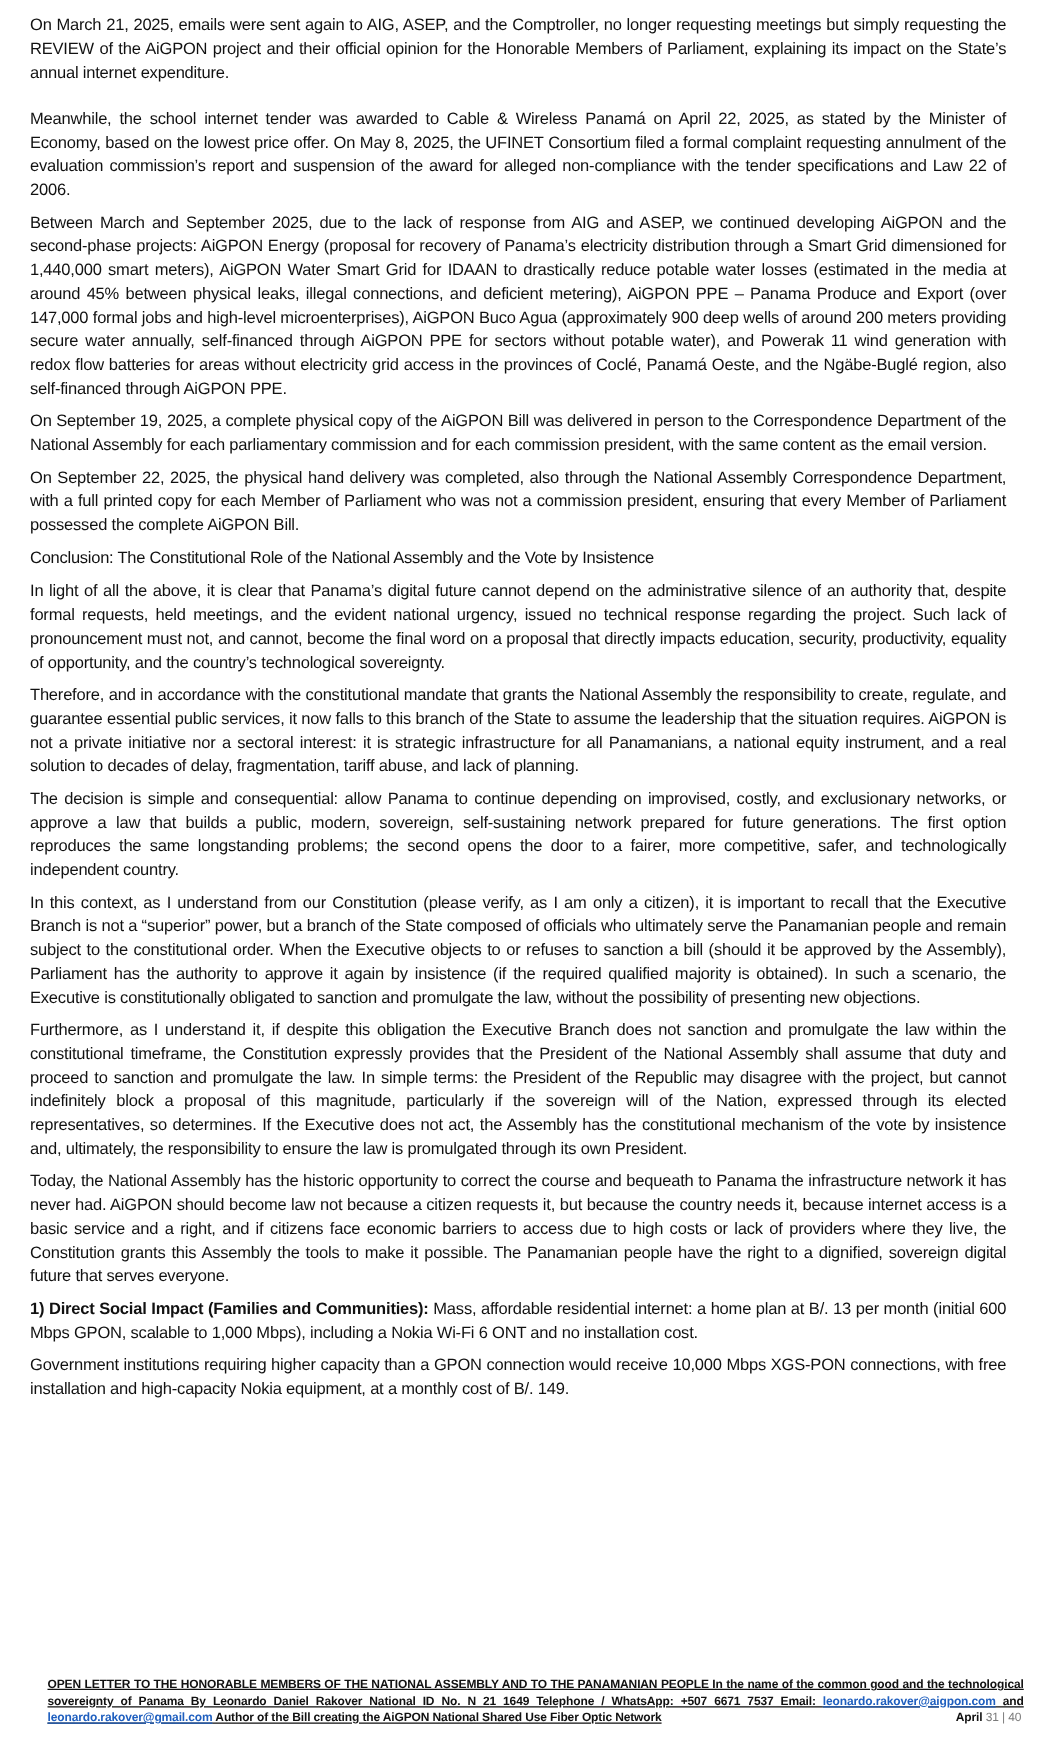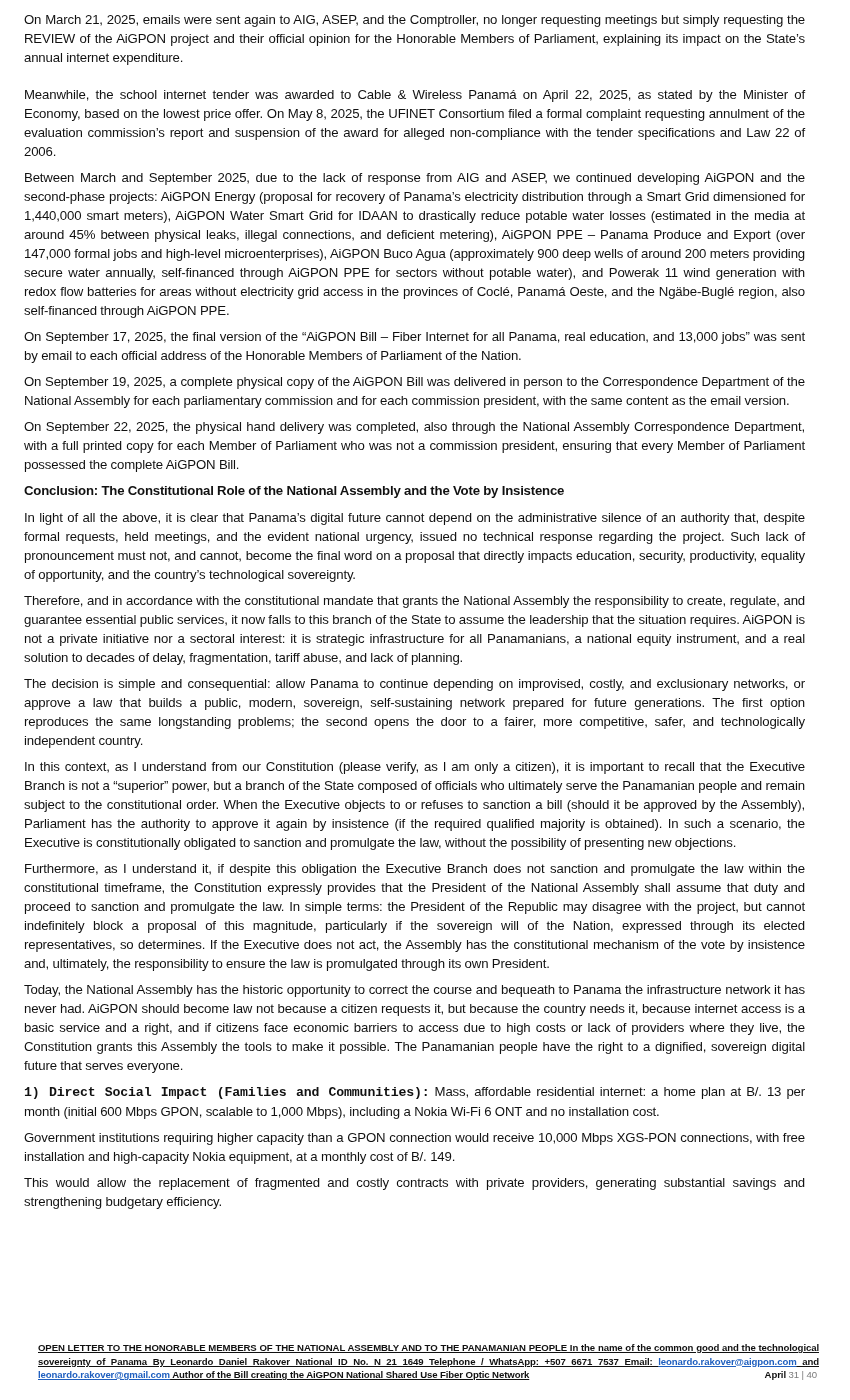--- a/index.html
+++ b/index.html
@@ -25,25 +25,25 @@
       font-size: 13.2px;
       line-height: 19px;
       text-align: justify;
       margin: 0 0 7px 0;
       letter-spacing: -0.15px;
     }
     .para.gap-lg { margin-bottom: 18px; }
     .heading {
       font-size: 13.2px;
       line-height: 19px;
-      font-weight: bold;
+      font-weight: normal;
       margin: 0 0 8px 0;
       letter-spacing: -0.2px;
     }
-    .lead-bold { font-weight: bold; font-family: Liberation Mono, monospace; }
+    .lead-bold { font-weight: bold; }
     .footer {
       position: absolute;
       left: 38px;
       top: 1341px;
       width: 781px;
       font-size: 9.6px;
       line-height: 13.5px;
       font-weight: bold;
       text-align: justify;
       color: #111111;
@@ -64,31 +64,29 @@
       color: #7a7a7a;
     }
   </style>
 </head>
 <body>
 
 <div class="page">
   <p class="para">On March 21, 2025, emails were sent again to AIG, ASEP, and the Comptroller, no longer requesting meetings but simply requesting the REVIEW of the AiGPON project and their official opinion for the Honorable Members of Parliament, explaining its impact on the State’s annual internet expenditure.</p>
   <p class="para gap-lg" style="margin-top:18px;">Meanwhile, the school internet tender was awarded to Cable &amp; Wireless Panamá on April 22, 2025, as stated by the Minister of Economy, based on the lowest price offer. On May 8, 2025, the UFINET Consortium filed a formal complaint requesting annulment of the evaluation commission’s report and suspension of the award for alleged non-compliance with the tender specifications and Law 22 of 2006.</p>
   <p class="para" style="margin-top:-11px;">Between March and September 2025, due to the lack of response from AIG and ASEP, we continued developing AiGPON and the second-phase projects: AiGPON Energy (proposal for recovery of Panama’s electricity distribution through a Smart Grid dimensioned for 1,440,000 smart meters), AiGPON Water Smart Grid for IDAAN to drastically reduce potable water losses (estimated in the media at around 45% between physical leaks, illegal connections, and deficient metering), AiGPON PPE – Panama Produce and Export (over 147,000 formal jobs and high-level microenterprises), AiGPON Buco Agua (approximately 900 deep wells of around 200 meters providing secure water annually, self-financed through AiGPON PPE for sectors without potable water), and Powerak 11 wind generation with redox flow batteries for areas without electricity grid access in the provinces of Coclé, Panamá Oeste, and the Ngäbe-Buglé region, also self-financed through AiGPON PPE.</p>
-  <p class="para">On September 17, 2025, the final version of the “AiGPON Bill – Fiber Internet for all Panama, real education, and 13,000 jobs” was sent by email to each official address of the Honorable Members of Parliament of the Nation.</p>
   <p class="para">On September 19, 2025, a complete physical copy of the AiGPON Bill was delivered in person to the Correspondence Department of the National Assembly for each parliamentary commission and for each commission president, with the same content as the email version.</p>
   <p class="para">On September 22, 2025, the physical hand delivery was completed, also through the National Assembly Correspondence Department, with a full printed copy for each Member of Parliament who was not a commission president, ensuring that every Member of Parliament possessed the complete AiGPON Bill.</p>
   <h3 class="heading">Conclusion: The Constitutional Role of the National Assembly and the Vote by Insistence</h3>
   <p class="para">In light of all the above, it is clear that Panama’s digital future cannot depend on the administrative silence of an authority that, despite formal requests, held meetings, and the evident national urgency, issued no technical response regarding the project. Such lack of pronouncement must not, and cannot, become the final word on a proposal that directly impacts education, security, productivity, equality of opportunity, and the country’s technological sovereignty.</p>
   <p class="para">Therefore, and in accordance with the constitutional mandate that grants the National Assembly the responsibility to create, regulate, and guarantee essential public services, it now falls to this branch of the State to assume the leadership that the situation requires. AiGPON is not a private initiative nor a sectoral interest: it is strategic infrastructure for all Panamanians, a national equity instrument, and a real solution to decades of delay, fragmentation, tariff abuse, and lack of planning.</p>
   <p class="para">The decision is simple and consequential: allow Panama to continue depending on improvised, costly, and exclusionary networks, or approve a law that builds a public, modern, sovereign, self-sustaining network prepared for future generations. The first option reproduces the same longstanding problems; the second opens the door to a fairer, more competitive, safer, and technologically independent country.</p>
   <p class="para">In this context, as I understand from our Constitution (please verify, as I am only a citizen), it is important to recall that the Executive Branch is not a “superior” power, but a branch of the State composed of officials who ultimately serve the Panamanian people and remain subject to the constitutional order. When the Executive objects to or refuses to sanction a bill (should it be approved by the Assembly), Parliament has the authority to approve it again by insistence (if the required qualified majority is obtained). In such a scenario, the Executive is constitutionally obligated to sanction and promulgate the law, without the possibility of presenting new objections.</p>
   <p class="para">Furthermore, as I understand it, if despite this obligation the Executive Branch does not sanction and promulgate the law within the constitutional timeframe, the Constitution expressly provides that the President of the National Assembly shall assume that duty and proceed to sanction and promulgate the law. In simple terms: the President of the Republic may disagree with the project, but cannot indefinitely block a proposal of this magnitude, particularly if the sovereign will of the Nation, expressed through its elected representatives, so determines. If the Executive does not act, the Assembly has the constitutional mechanism of the vote by insistence and, ultimately, the responsibility to ensure the law is promulgated through its own President.</p>
   <p class="para">Today, the National Assembly has the historic opportunity to correct the course and bequeath to Panama the infrastructure network it has never had. AiGPON should become law not because a citizen requests it, but because the country needs it, because internet access is a basic service and a right, and if citizens face economic barriers to access due to high costs or lack of providers where they live, the Constitution grants this Assembly the tools to make it possible. The Panamanian people have the right to a dignified, sovereign digital future that serves everyone.</p>
   <p class="para"><span class="lead-bold">1) Direct Social Impact (Families and Communities):</span><span> Mass, affordable residential internet: a home plan at B/. 13 per month (initial 600 Mbps GPON, scalable to 1,000 Mbps), including a Nokia Wi-Fi 6 ONT and no installation cost.</span></p>
   <p class="para">Government institutions requiring higher capacity than a GPON connection would receive 10,000 Mbps XGS-PON connections, with free installation and high-capacity Nokia equipment, at a monthly cost of B/. 149.</p>
-  <p class="para">This would allow the replacement of fragmented and costly contracts with private providers, generating substantial savings and strengthening budgetary efficiency.</p>
 </div>
 
 <div class="footer">
   <span>OPEN LETTER TO THE HONORABLE MEMBERS OF THE NATIONAL ASSEMBLY AND TO THE PANAMANIAN PEOPLE In the name of the common good and the technological sovereignty of Panama By Leonardo Daniel Rakover National ID No. N 21 1649 Telephone / WhatsApp: +507 6671 7537 Email: </span><a href="#">leonardo.rakover@aigpon.com</a><span> and </span><a href="#">leonardo.rakover@gmail.com</a><span> Author of the Bill creating the AiGPON National Shared Use Fiber Optic Network</span>
   <span class="pagebox"><span>April </span><span class="pagenum">31 | 40</span></span>
 </div>
 
 </body></html>

